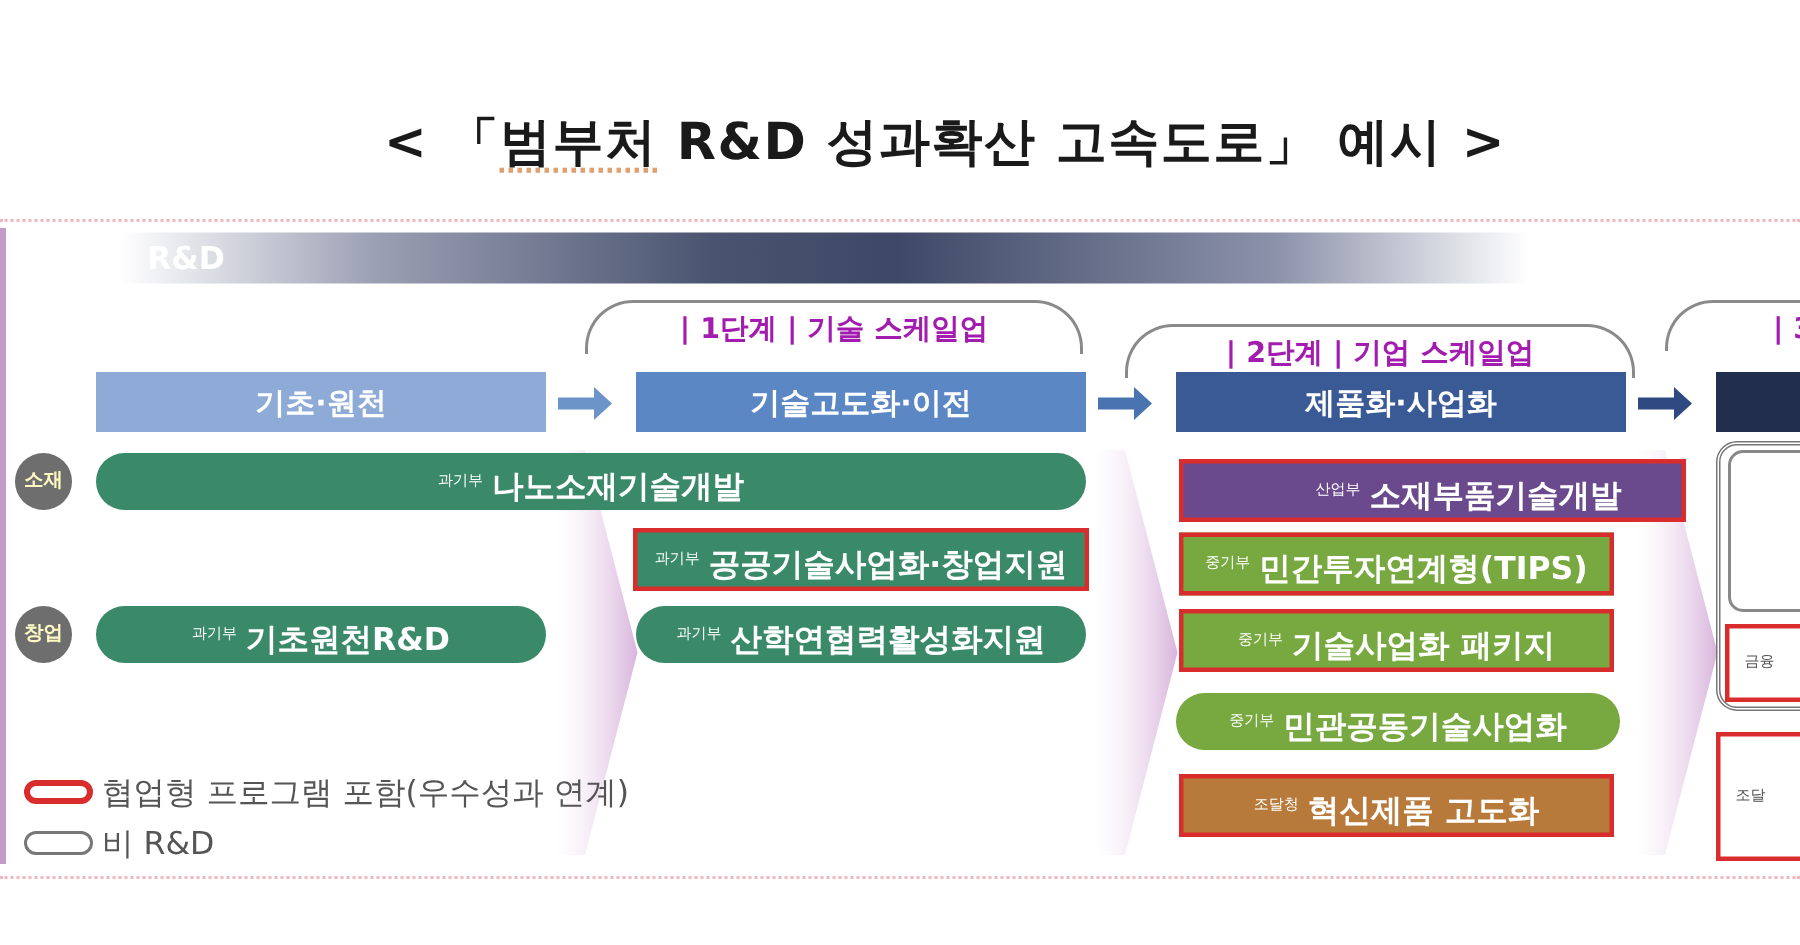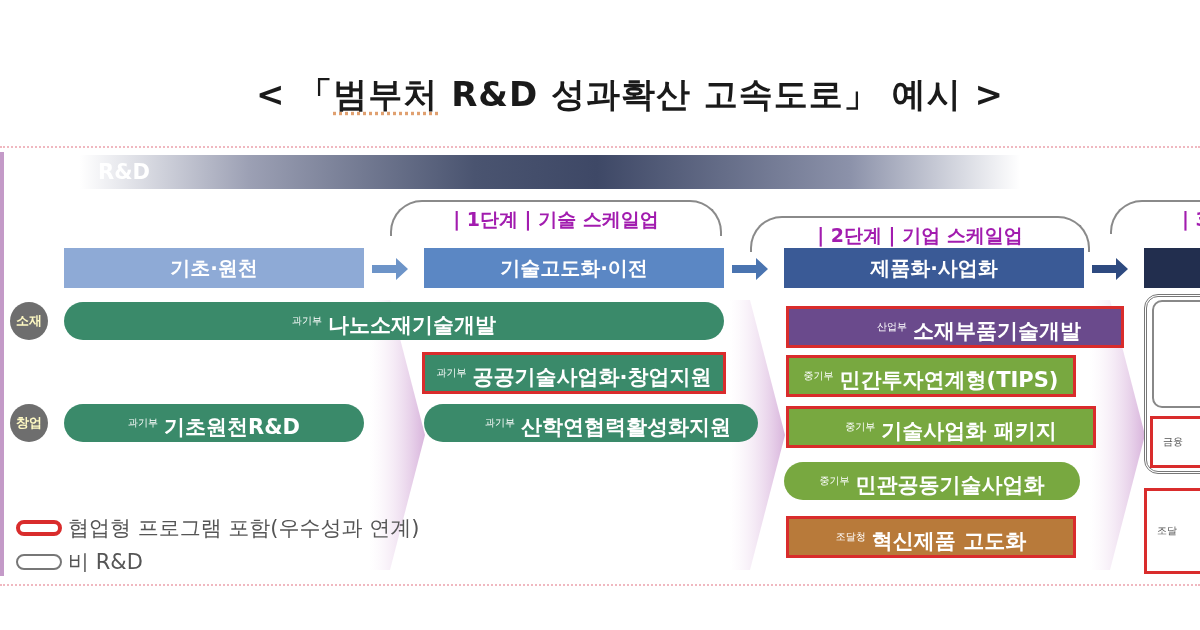--- a/index.html
+++ b/index.html
@@ -80,31 +80,31 @@
 
 <div class="abs pill" style="left:64px; top:302px; width:660px; background:#3a8a6a;">
   <span class="sup">과기부</span><span>나노소재기술개발</span>
 </div>
 <div class="abs rect" style="left:422px; top:352px; width:298px; background:#3a8a6a;">
   <span class="sup">과기부</span><span>공공기술사업화·창업지원</span>
 </div>
 <div class="abs pill" style="left:64px; top:404px; width:300px; background:#3a8a6a;">
   <span class="sup">과기부</span><span>기초원천R&amp;D</span>
 </div>
-<div class="abs pill" style="left:424px; top:404px; width:300px; background:#3a8a6a;padding-left:34px;">
+<div class="abs pill" style="left:424px; top:404px; width:300px; background:#3a8a6a;">
   <span class="sup">과기부</span><span>산학연협력활성화지원</span>
 </div>
 
 <div class="abs rect" style="left:786px; top:306px; width:284px; background:#6a4a8c;padding-left:48px;">
   <span class="sup">산업부</span><span>소재부품기술개발</span>
 </div>
 <div class="abs rect" style="left:786px; top:355px; width:284px; background:#78a840;">
   <span class="sup">중기부</span><span>민간투자연계형(TIPS)</span>
 </div>
-<div class="abs rect" style="left:786px; top:406px; width:284px; background:#78a840;padding-left:20px;">
+<div class="abs rect" style="left:786px; top:406px; width:284px; background:#78a840;">
   <span class="sup">중기부</span><span>기술사업화 패키지</span>
 </div>
 <div class="abs pill" style="left:784px; top:462px; width:296px; background:#78a840;">
   <span class="sup">중기부</span><span>민관공동기술사업화</span>
 </div>
 <div class="abs rect" style="left:786px; top:516px; width:284px; background:#b87a3a;">
   <span class="sup">조달청</span><span>혁신제품 고도화</span>
 </div>
 
 <div class="abs" style="left:1144px; top:294px; width:100px; height:180px; border:3px double #777; border-radius:14px; box-sizing:border-box;"></div>

